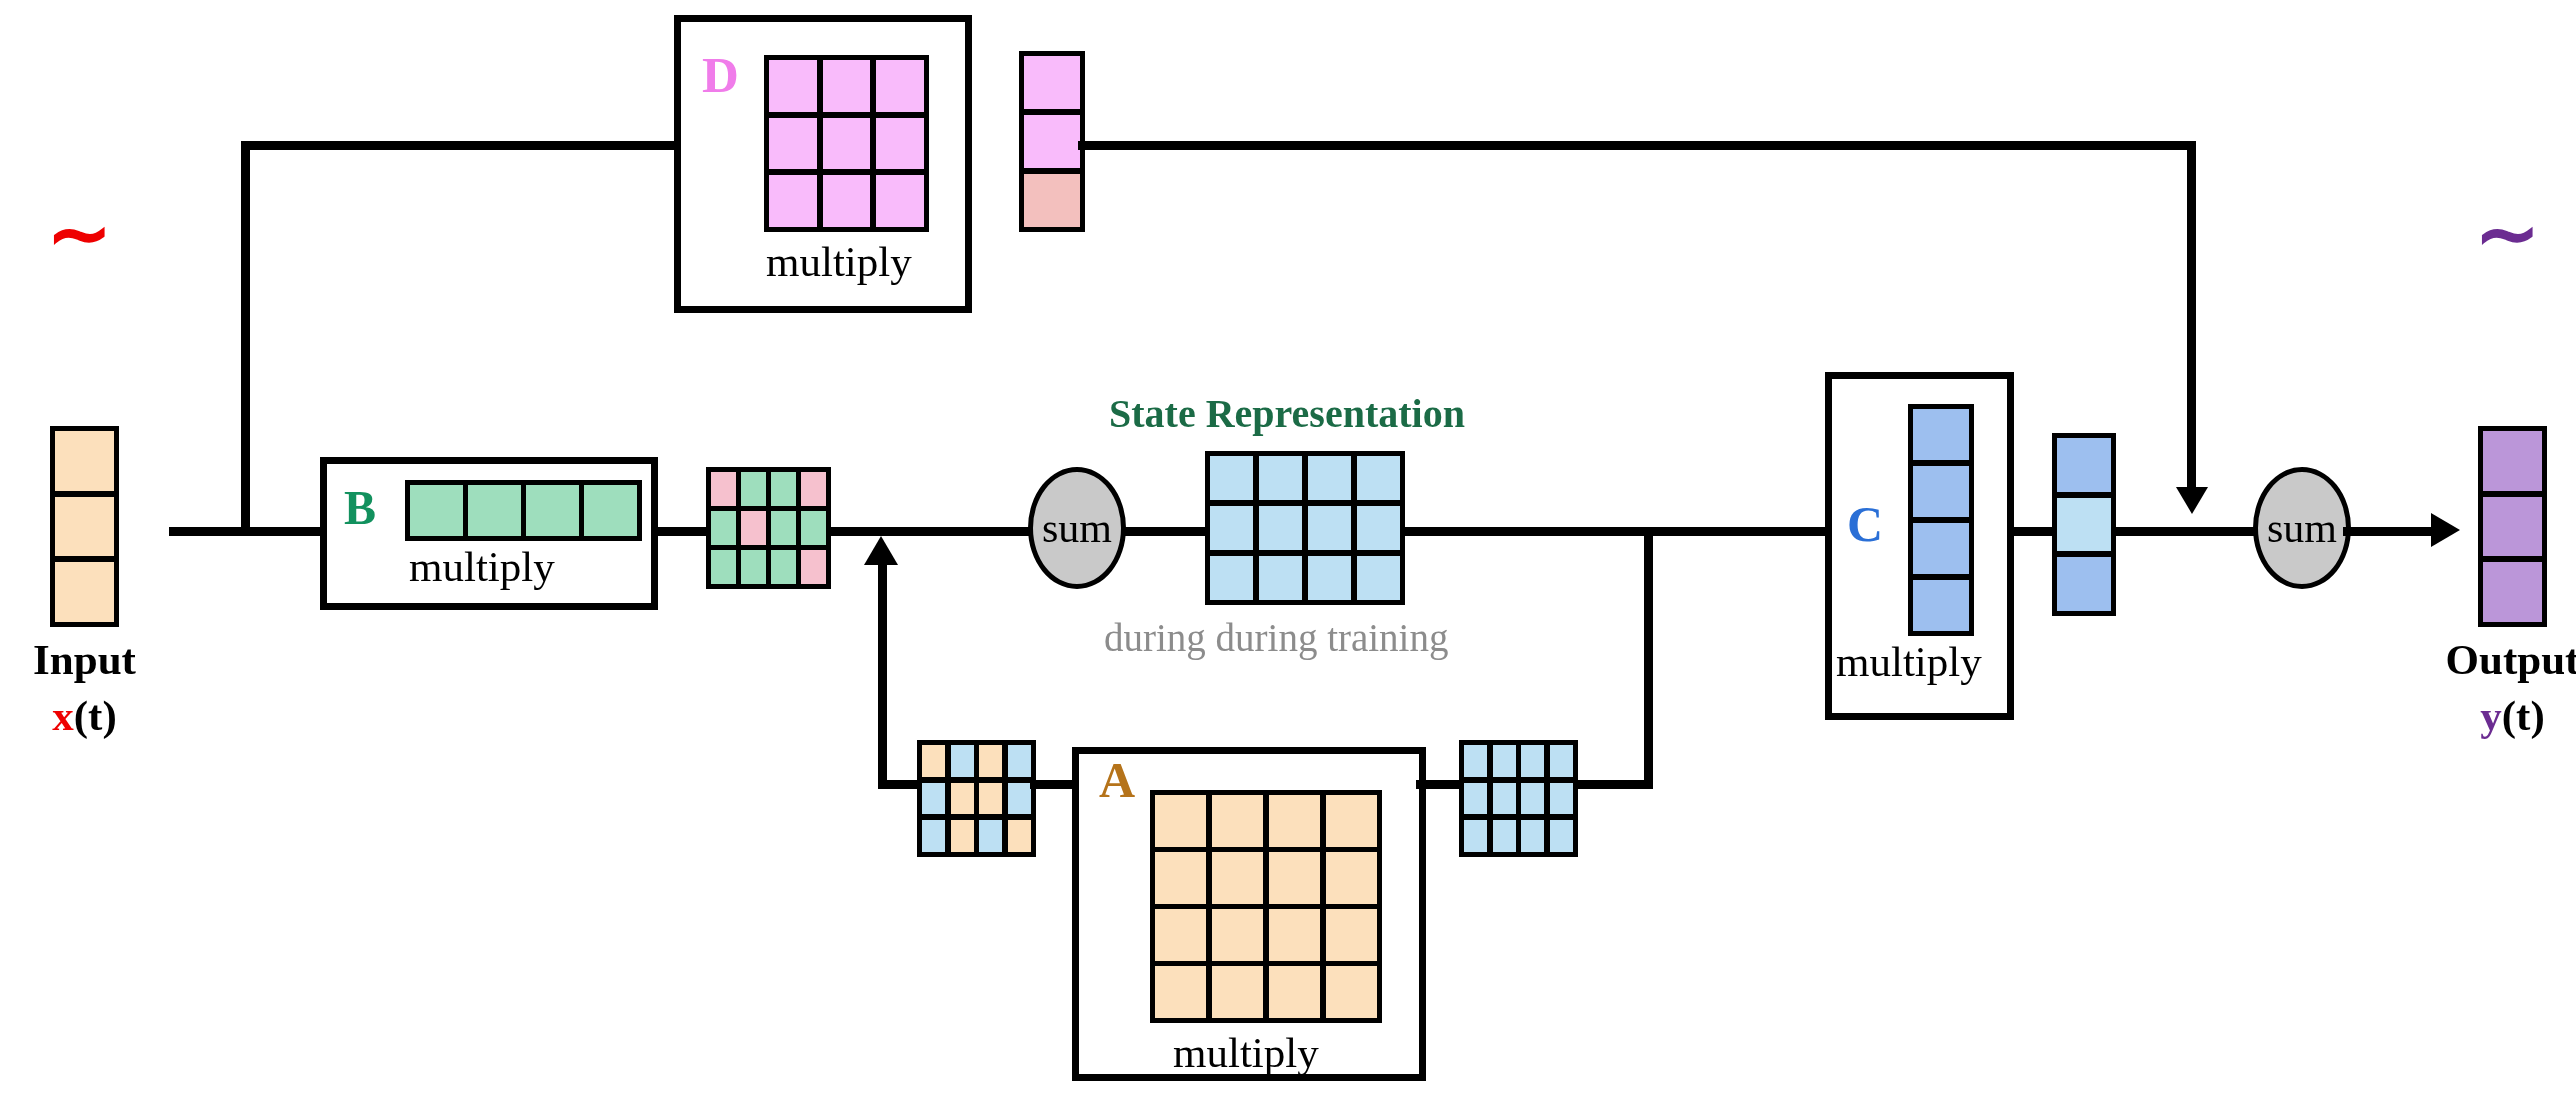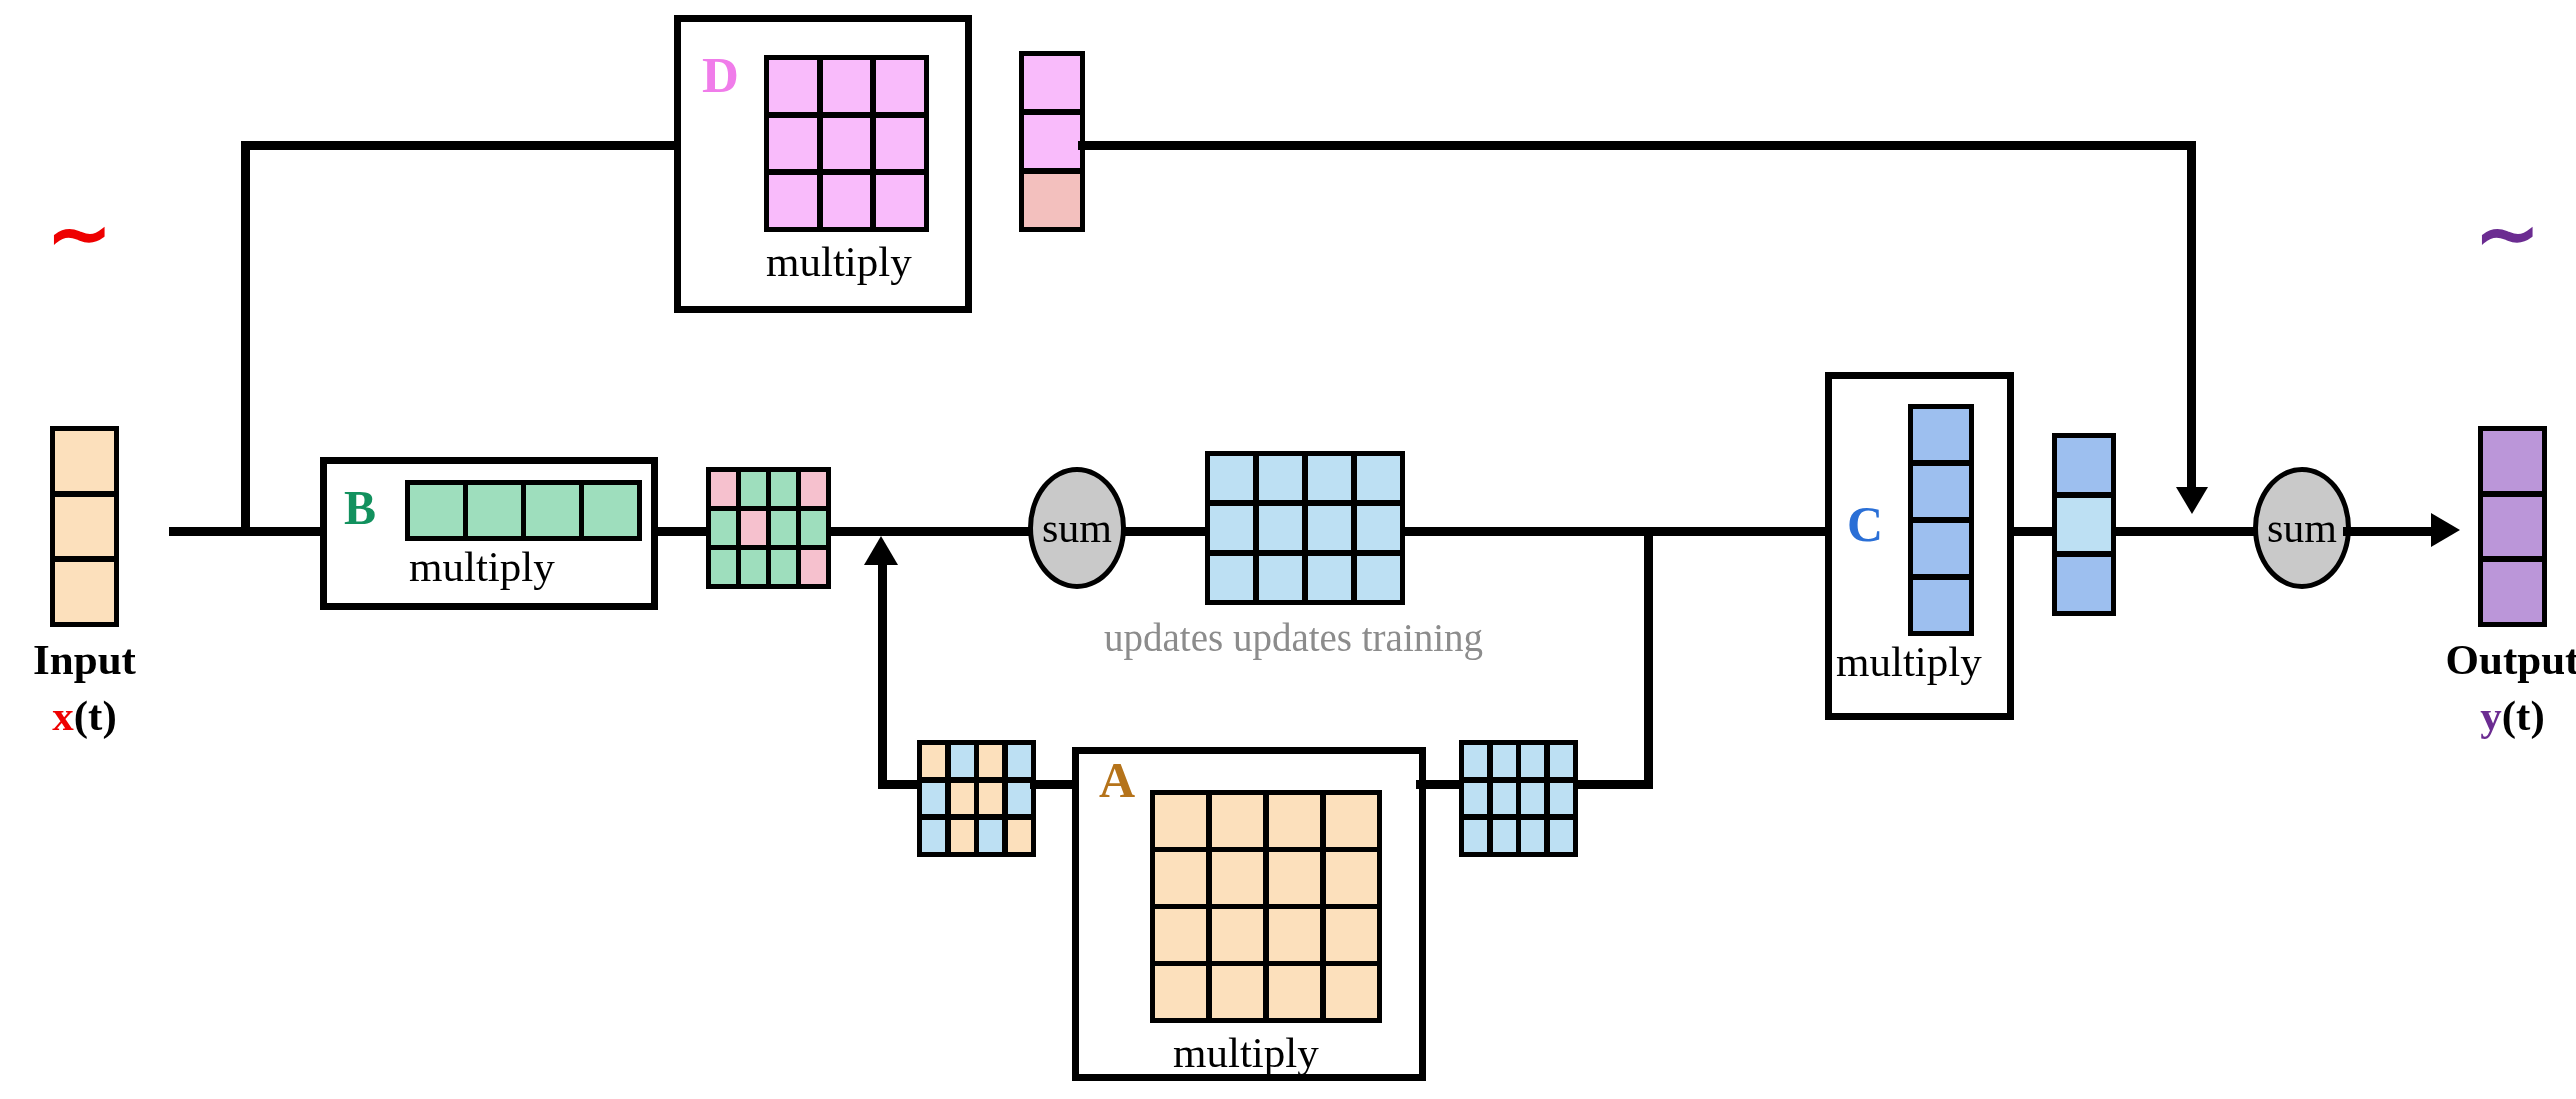--- a/index.html
+++ b/index.html
@@ -162,35 +162,36 @@
     <div class="cell" style="background:#BDE0F3;"></div>
     <div class="cell" style="background:#BDE0F3;"></div>
     <div class="cell" style="background:#BDE0F3;"></div>
     <div class="cell" style="background:#BDE0F3;"></div>
   </div>
   <div class="wire hwire" style="left:1573px;top:780px;width:80px;"></div>
   <div class="wire vwire" style="left:1644px;top:531px;height:256px;"></div>
 
   <div class="sum" style="left:1028px;top:467px;width:98px;height:122px;">sum</div>
 
+  <div class="title" style="left:1109px;top:390px;">State Representation</div>
   <div class="grid" style="left:1205px;top:451px;width:200px;height:154px;grid-template-columns:repeat(4,1fr);grid-template-rows:repeat(3,1fr);">
     <div class="cell" style="background:#BDE0F3;"></div>
     <div class="cell" style="background:#BDE0F3;"></div>
     <div class="cell" style="background:#BDE0F3;"></div>
     <div class="cell" style="background:#BDE0F3;"></div>
     <div class="cell" style="background:#BDE0F3;"></div>
     <div class="cell" style="background:#BDE0F3;"></div>
     <div class="cell" style="background:#BDE0F3;"></div>
     <div class="cell" style="background:#BDE0F3;"></div>
     <div class="cell" style="background:#BDE0F3;"></div>
     <div class="cell" style="background:#BDE0F3;"></div>
     <div class="cell" style="background:#BDE0F3;"></div>
     <div class="cell" style="background:#BDE0F3;"></div>
   </div>
-  <div class="subtitle" style="left:1104px;top:615px;">updates updates training</div>
+  <div class="subtitle" style="left:1104px;top:615px;">during during training</div>
 
   <div class="box" style="left:1825px;top:372px;width:189px;height:348px;"></div>
   <div class="blk-label" style="left:1847px;top:499px;font-size:50px;color:#2A6FD6;">C</div>
   <div class="grid" style="left:1908px;top:404px;width:66px;height:232px;grid-template-columns:repeat(1,1fr);grid-template-rows:repeat(4,1fr);">
     <div class="cell" style="background:#9DBFEF;"></div>
     <div class="cell" style="background:#9DBFEF;"></div>
     <div class="cell" style="background:#9DBFEF;"></div>
     <div class="cell" style="background:#9DBFEF;"></div>
   </div>
   <div class="mult-label" style="left:1836px;top:640px;">multiply</div>

